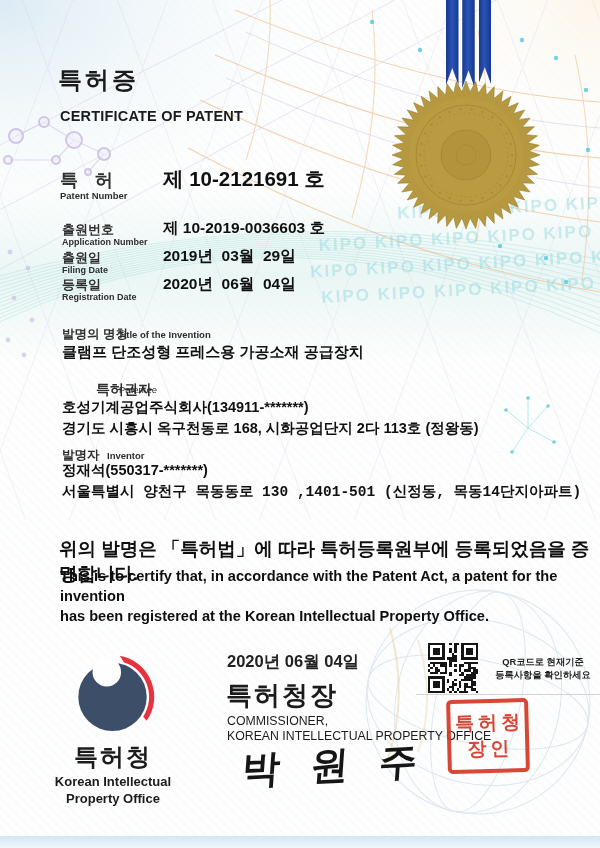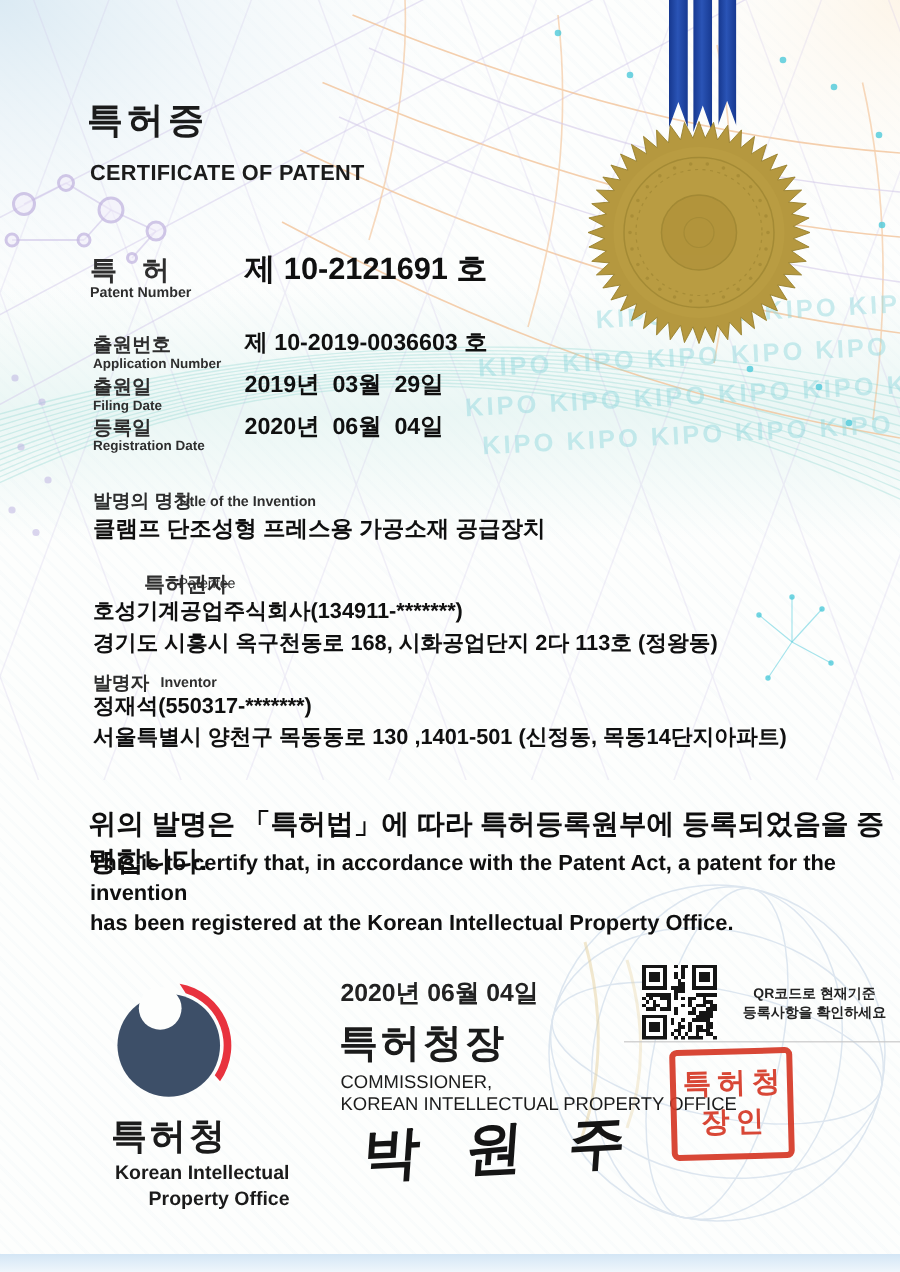--- a/index.html
+++ b/index.html
@@ -41,42 +41,42 @@
   .inv-val{left:62px;top:343px;font-size:15px;}
 
   .pat-lbl{left:62px;top:381px;font-size:14px;margin-left:34px;}
   .pat-sub{left:119px;top:384px;font-size:9.5px;font-weight:400;}
   .pat-name{left:62px;top:398px;font-size:14.5px;}
   .pat-addr{left:62px;top:419px;font-size:14.5px;}
 
   .invr-lbl{left:62px;top:447px;font-size:12.5px;}
   .invr-sub{left:107px;top:450px;font-size:9.5px;font-weight:600;}
   .invr-name{left:62px;top:461px;font-size:14.5px;}
-  .invr-addr{left:62px;top:482px;font-size:14.5px;}
+  .invr-addr{left:62px;top:482px;font-size:14.5px;font-family:Liberation Mono, monospace;}
 
   .stmt-kr{left:59px;top:536px;font-size:18.5px;font-weight:800;color:#0f0f0f;z-index:4;}
   .stmt-en{left:60px;top:566px;font-size:14.6px;font-weight:700;color:#0f0f0f;line-height:20px;width:545px;z-index:4;}
 
   .issue-date{left:227px;top:651px;font-size:16.5px;font-weight:600;color:#222;z-index:4;}
   .comm-kr{left:226px;top:678px;font-size:26px;font-weight:900;letter-spacing:2px;z-index:4;}
   .comm-en{left:227px;top:714px;font-size:12.3px;font-weight:400;line-height:15px;z-index:4;}
   .signature{left:242px;top:740px;font-size:38px;font-weight:600;letter-spacing:10px;color:#151515;
              transform:rotate(-3deg) skewX(-7deg);z-index:4;}
 
   .qr{left:428px;top:643px;z-index:4;}
   .qr-caption{left:484px;top:656px;width:118px;font-size:9.3px;font-weight:700;text-align:center;line-height:13px;color:#222;z-index:4;}
   .divider{left:416px;top:694px;width:184px;height:1px;background:#c8c8c8;opacity:.8;z-index:4;}
   .seal{left:447px;top:699px;width:74px;height:66px;border:4.5px solid #d63a28;border-radius:5px;color:#d63a28;
         display:flex;flex-direction:column;align-items:center;justify-content:center;
         font-weight:900;font-size:19px;line-height:26px;letter-spacing:4px;transform:rotate(-1.5deg);opacity:.93;z-index:4;}
   .seal div{text-indent:4px;}
 
   .emblem{left:65px;top:651px;z-index:4;}
   .agency-kr{left:40px;top:741px;width:146px;text-align:center;font-size:24px;font-weight:900;letter-spacing:2px;z-index:4;}
-  .agency-en{left:33px;top:774px;width:160px;text-align:right;font-size:13px;font-weight:800;line-height:16.5px;z-index:4;}
+  .agency-en{left:33px;top:774px;width:160px;text-align:center;font-size:13px;font-weight:800;line-height:16.5px;z-index:4;}
 </style>
 </head>
 <body>
 
 <div class="certificate">
 
   <svg id="bg-decor" width="600" height="848" viewBox="0 0 600 848">
     <defs>
       <radialGradient id="g-tl" cx="0%" cy="0%" r="85%">
         <stop offset="0%" stop-color="#d9e9f3" stop-opacity="0.95"></stop>

